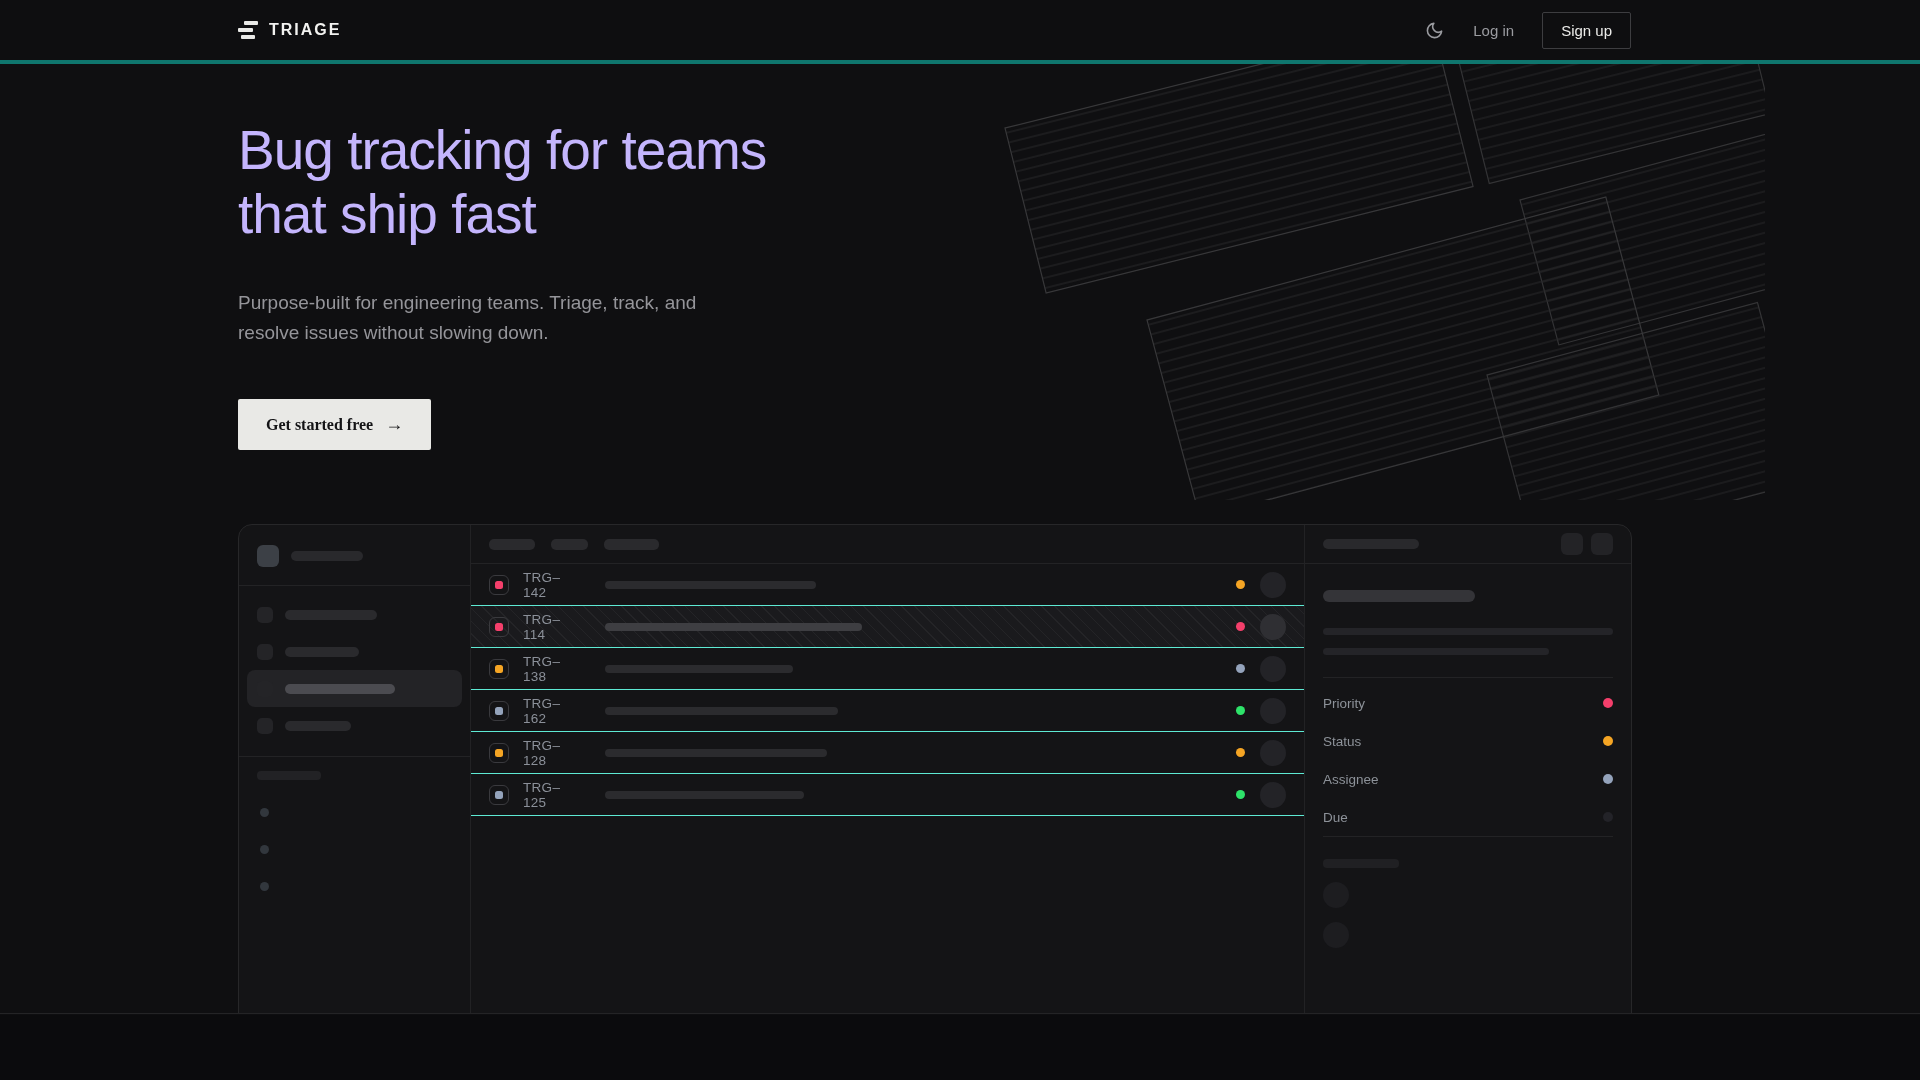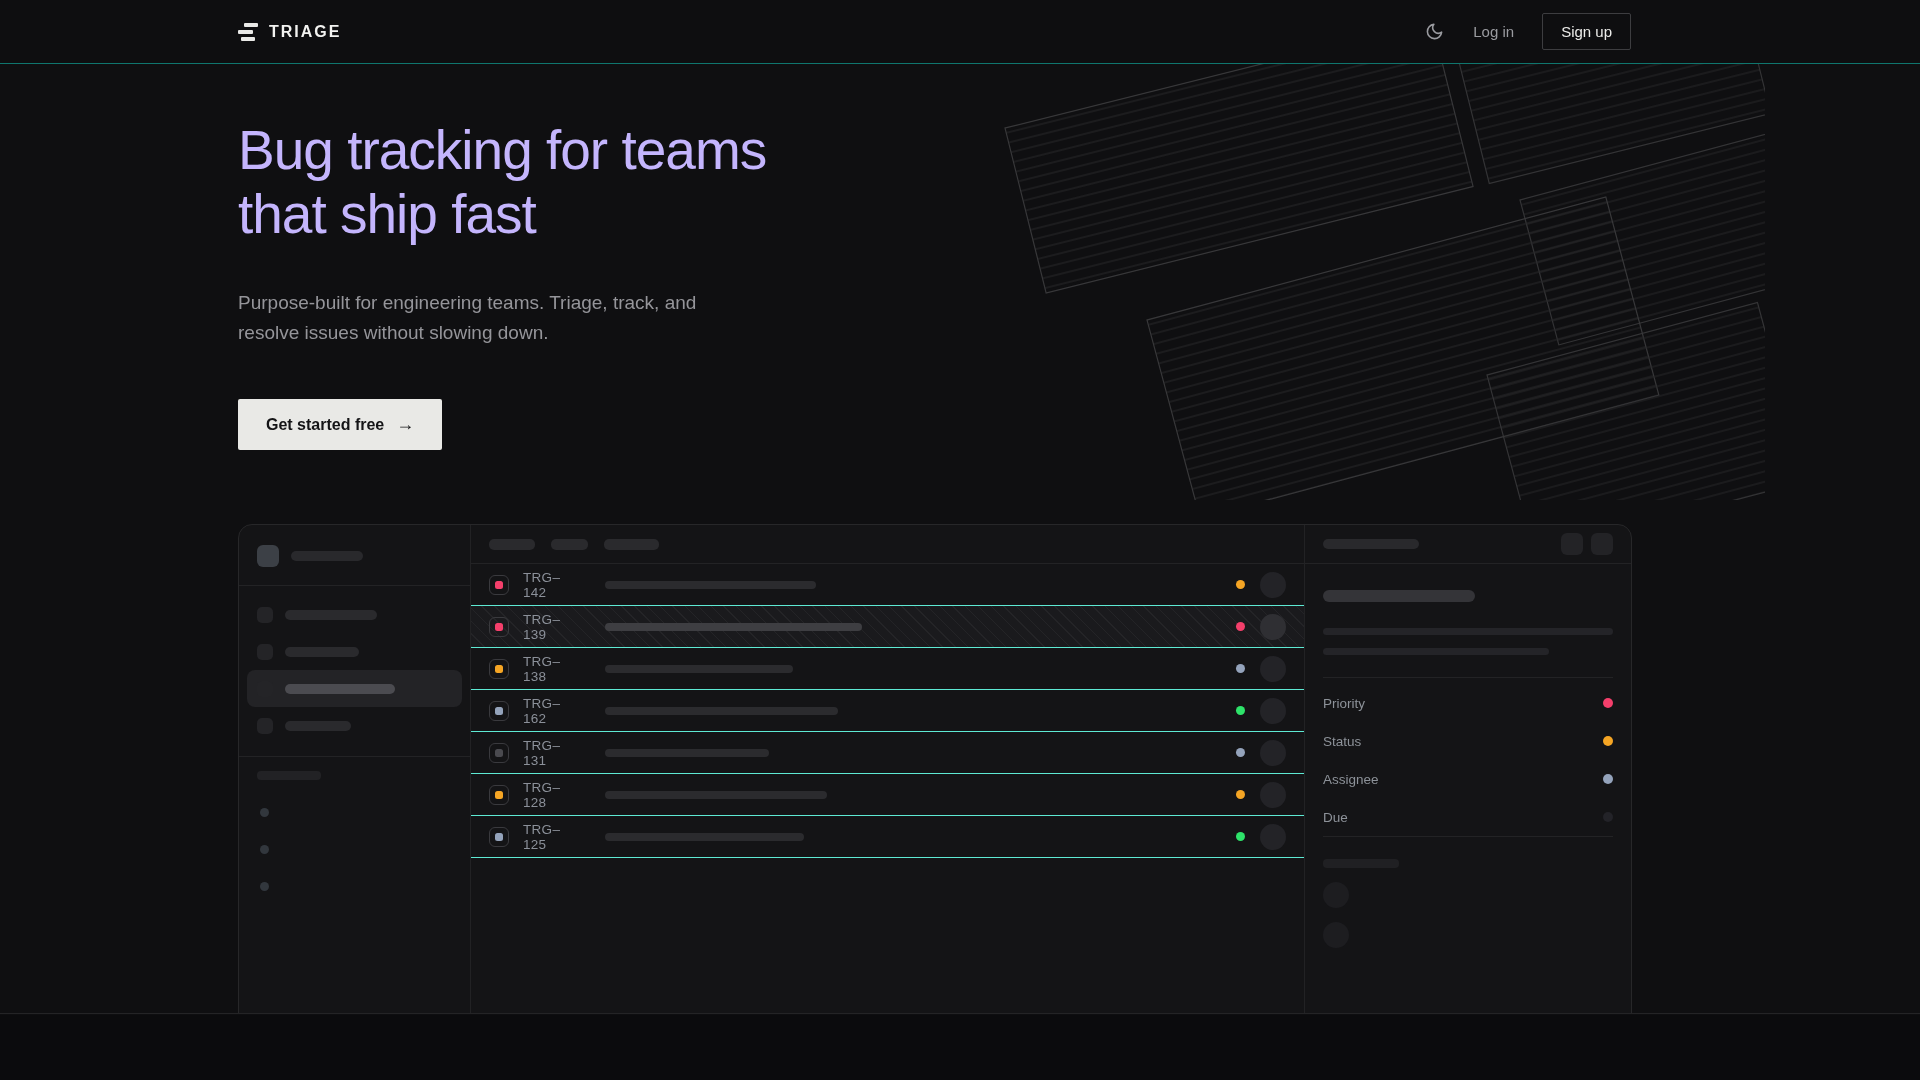--- a/index.html
+++ b/index.html
@@ -7,21 +7,21 @@
   body {
     background:#0e0e10;
     font-family:"Liberation Sans","DejaVu Sans",sans-serif;
     color:#ececea;
     position:relative;
   }
 
   
   .nav {
     position:absolute; top:0; left:0; width:1920px; height:64px;
-    border-bottom:1px solid #0f766e; background:#0e0e10; z-index:30;
+    border-bottom:4px solid #0f766e; background:#0e0e10; z-index:30;
   }
   .nav-inner {
     position:absolute; left:238px; width:1393px; height:100%;
     display:flex; align-items:center; justify-content:space-between;
   }
   .brand { display:flex; align-items:center; gap:11px; }
   .brand-icon { display:flex; flex-direction:column; gap:3px; width:20px; }
   .brand-icon span { height:4px; border-radius:1px; background:#e9e9e7; }
   .brand-icon span:nth-child(1){ width:14px; margin-left:6px; }
   .brand-icon span:nth-child(2){ width:15px; margin-left:0; }
@@ -48,21 +48,21 @@
     color:#c4b5fd;
   }
   .hero-sub {
     position:absolute; left:238px; top:288px; width:480px;
     font-size:19px; line-height:30px; color:#95959a;
   }
   .cta-btn {
     position:absolute; left:238px; top:399px; height:51px;
     background:#e9e9e6; color:#141416; border:none; border-radius:2px;
     font-size:16px; font-weight:bold; padding:0 28px; cursor:pointer;
-    display:flex; align-items:center; gap:12px; font-family:Liberation Sans, sans-serif;
+    display:flex; align-items:center; gap:12px; font-family:Liberation Serif, serif;
   }
   .cta-arrow { font-size:18px; font-weight:normal; }
 
   
   .card {
     position:absolute; left:238px; top:524px; width:1394px; height:620px;
     background:#141416; border:1px solid #272729; border-radius:14px;
     display:flex; overflow:hidden;
   }
   .col-sidebar { width:232px; border-right:1px solid #222224; padding:14px 18px 0; position:relative; }
@@ -221,21 +221,21 @@
     <span class="row-bar" style="width: 211px;"></span>
     <span class="row-spacer"></span>
     <span class="status-dot" style="background: rgb(245, 165, 36);"></span>
     <span class="row-avatar"></span>
   </div>
 
   <div class="issue-row highlighted">
     <span class="row-icon">
               <span class="row-icon-dot" style="background: rgb(244, 63, 107);"></span>
             </span>
-    <span class="issue-id">TRG–139</span>
+    <span class="issue-id">TRG–114</span>
     <span class="row-bar" style="width: 257px;"></span>
     <span class="row-spacer"></span>
     <span class="status-dot" style="background: rgb(244, 63, 107);"></span>
     <span class="row-avatar"></span>
   </div>
 
   <div class="issue-row">
     <span class="row-icon">
               <span class="row-icon-dot" style="background: rgb(245, 165, 36);"></span>
             </span>
@@ -250,30 +250,20 @@
     <span class="row-icon">
               <span class="row-icon-dot" style="background: rgb(148, 163, 187);"></span>
             </span>
     <span class="issue-id">TRG–162</span>
     <span class="row-bar" style="width: 233px;"></span>
     <span class="row-spacer"></span>
     <span class="status-dot" style="background: rgb(46, 227, 106);"></span>
     <span class="row-avatar"></span>
   </div>
 
-  <div class="issue-row">
-    <span class="row-icon">
-              <span class="row-icon-dot" style="background: rgb(74, 74, 79);"></span>
-            </span>
-    <span class="issue-id">TRG–131</span>
-    <span class="row-bar" style="width: 164px;"></span>
-    <span class="row-spacer"></span>
-    <span class="status-dot" style="background: rgb(148, 163, 187);"></span>
-    <span class="row-avatar"></span>
-  </div>
 
   <div class="issue-row">
     <span class="row-icon">
               <span class="row-icon-dot" style="background: rgb(245, 165, 36);"></span>
             </span>
     <span class="issue-id">TRG–128</span>
     <span class="row-bar" style="width: 222px;"></span>
     <span class="row-spacer"></span>
     <span class="status-dot" style="background: rgb(245, 165, 36);"></span>
     <span class="row-avatar"></span>

